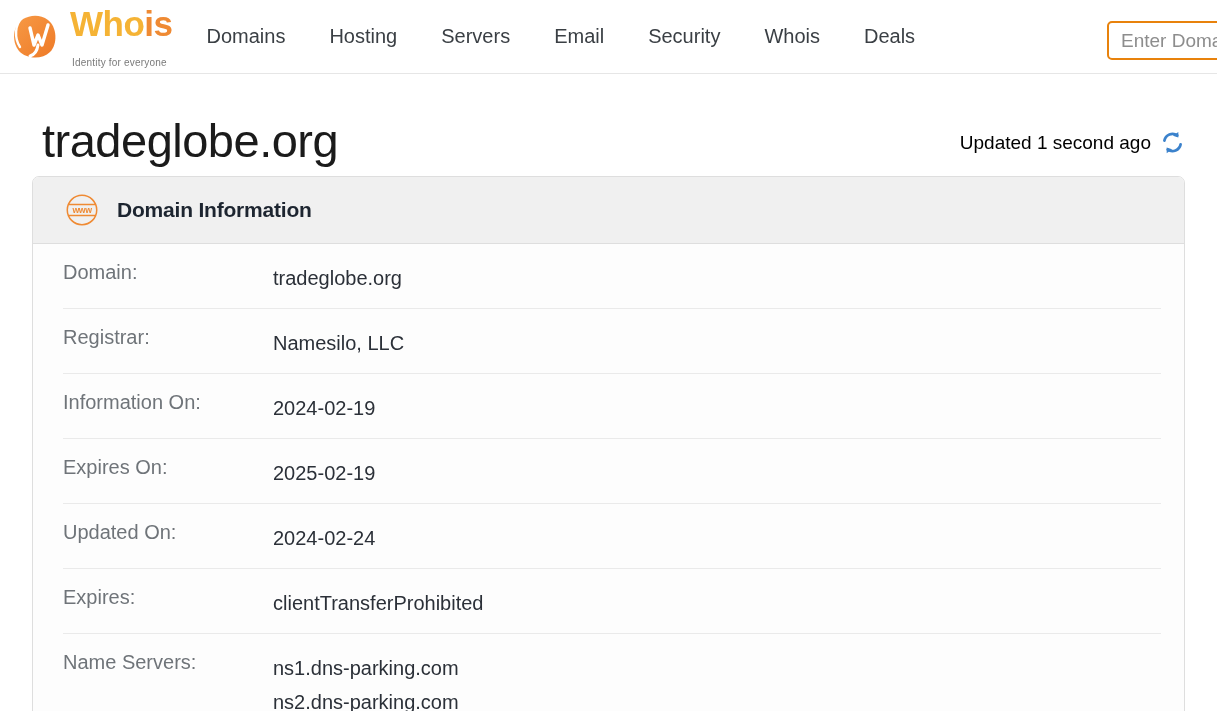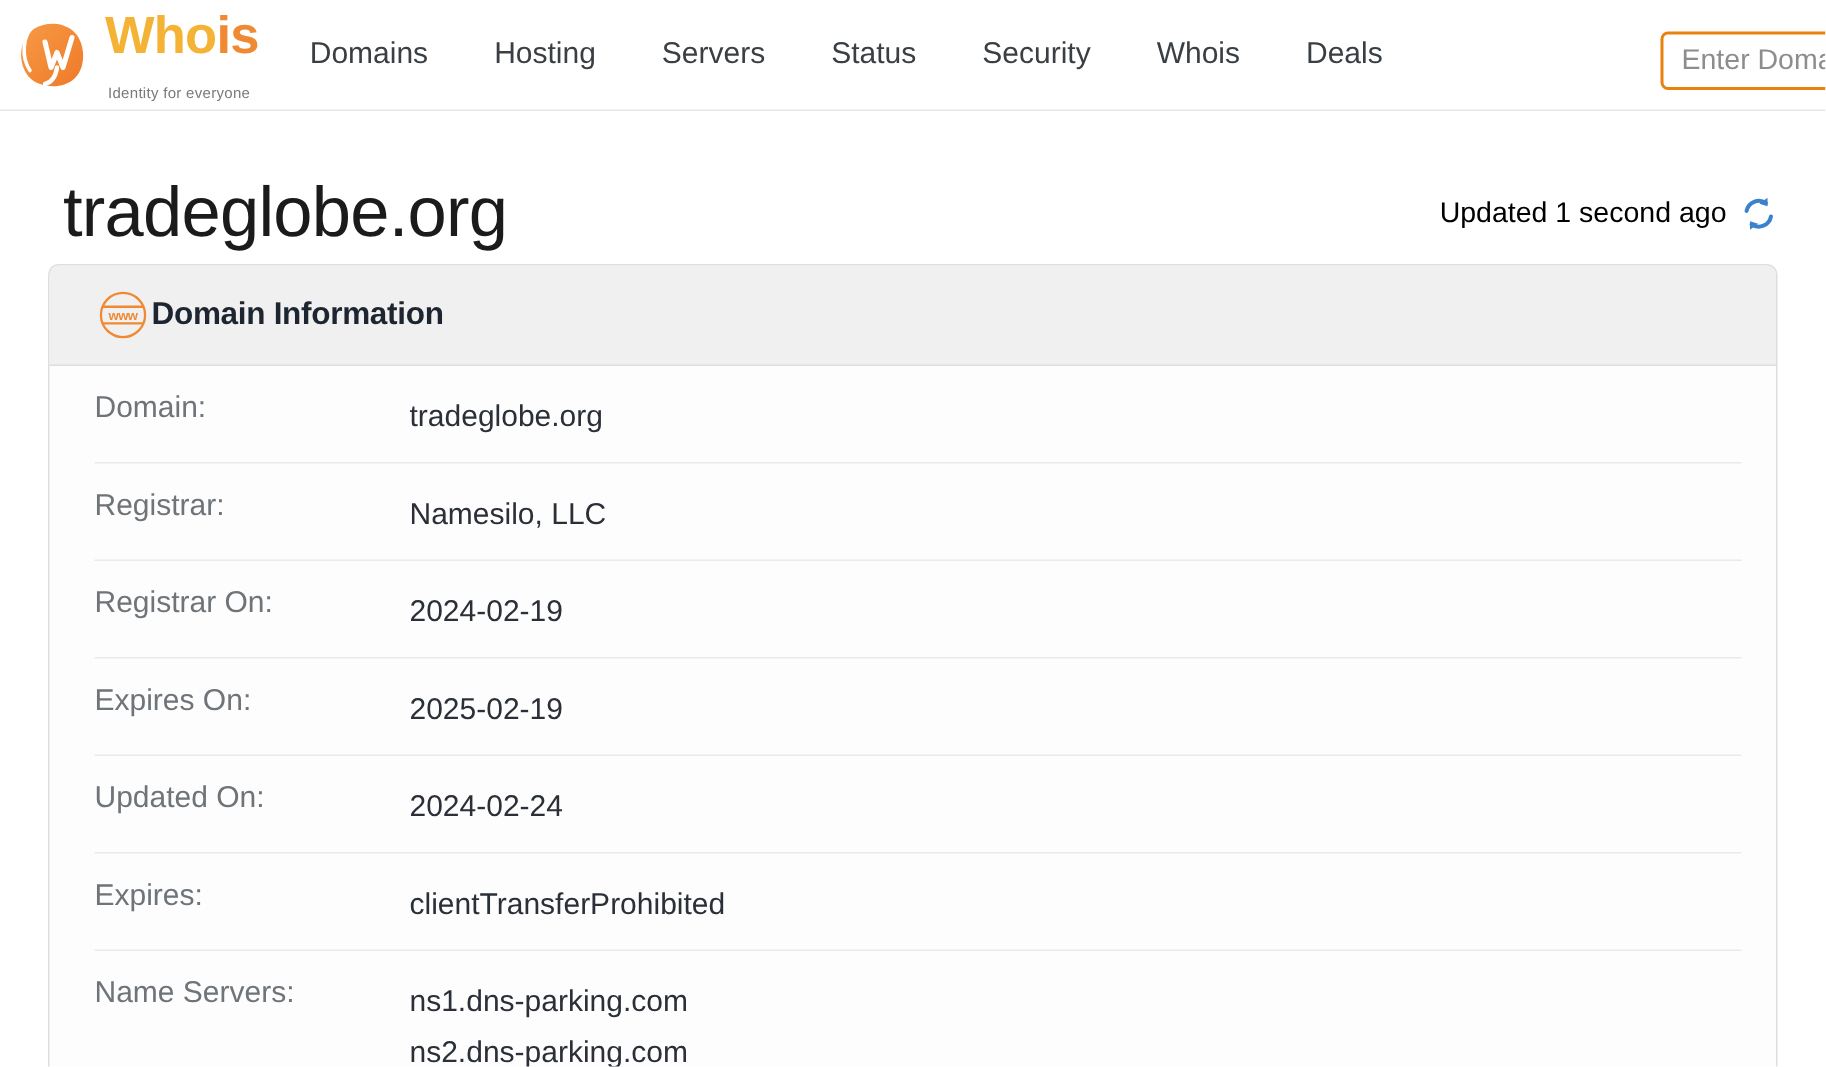--- a/index.html
+++ b/index.html
@@ -133,20 +133,21 @@
     overflow: hidden;
     margin-top: 2px;
   }
   .card-head {
     background: #f0f0f0;
     border-bottom: 1px solid #dedede;
     height: 67px;
     display: flex;
     align-items: center;
     padding-left: 30px;
+    gap: 16px;
   }
   .www-icon { display: block; width: 38px; height: 38px; flex: 0 0 auto; }
   .card-head-title {
     font-size: 21px;
     font-weight: bold;
     color: #1d2530;
     letter-spacing: -0.2px;
   }
 
   .card-body { padding: 0 12px 0 0; }
@@ -197,21 +198,21 @@
     <span class="brand-text">
       <span class="brand-word"><span class="w-who">Who</span><span class="w-is">is</span></span>
       <span class="brand-tag">Identity for everyone</span>
     </span>
   </a>
 
   <nav class="nav">
     <a class="nav-item" href="#">Domains</a>
     <a class="nav-item" href="#">Hosting</a>
     <a class="nav-item" href="#">Servers</a>
-    <a class="nav-item" href="#">Status</a>
+    <a class="nav-item" href="#">Email</a>
     <a class="nav-item" href="#">Security</a>
     <a class="nav-item" href="#">Whois</a>
     <a class="nav-item" href="#">Deals</a>
   </nav>
 
   <div class="search-wrap">
     <input class="search-input" type="text" placeholder="Enter Domain Name" style="">
   </div>
 </div>
 
@@ -249,21 +250,21 @@
         <div class="info-label">Domain:</div>
         <div class="info-value">tradeglobe.org</div>
       </div>
 
       <div class="info-row">
         <div class="info-label">Registrar:</div>
         <div class="info-value">Namesilo, LLC</div>
       </div>
 
       <div class="info-row">
-        <div class="info-label">Registrar On:</div>
+        <div class="info-label">Information On:</div>
         <div class="info-value">2024-02-19</div>
       </div>
 
       <div class="info-row">
         <div class="info-label">Expires On:</div>
         <div class="info-value">2025-02-19</div>
       </div>
 
       <div class="info-row">
         <div class="info-label">Updated On:</div>

